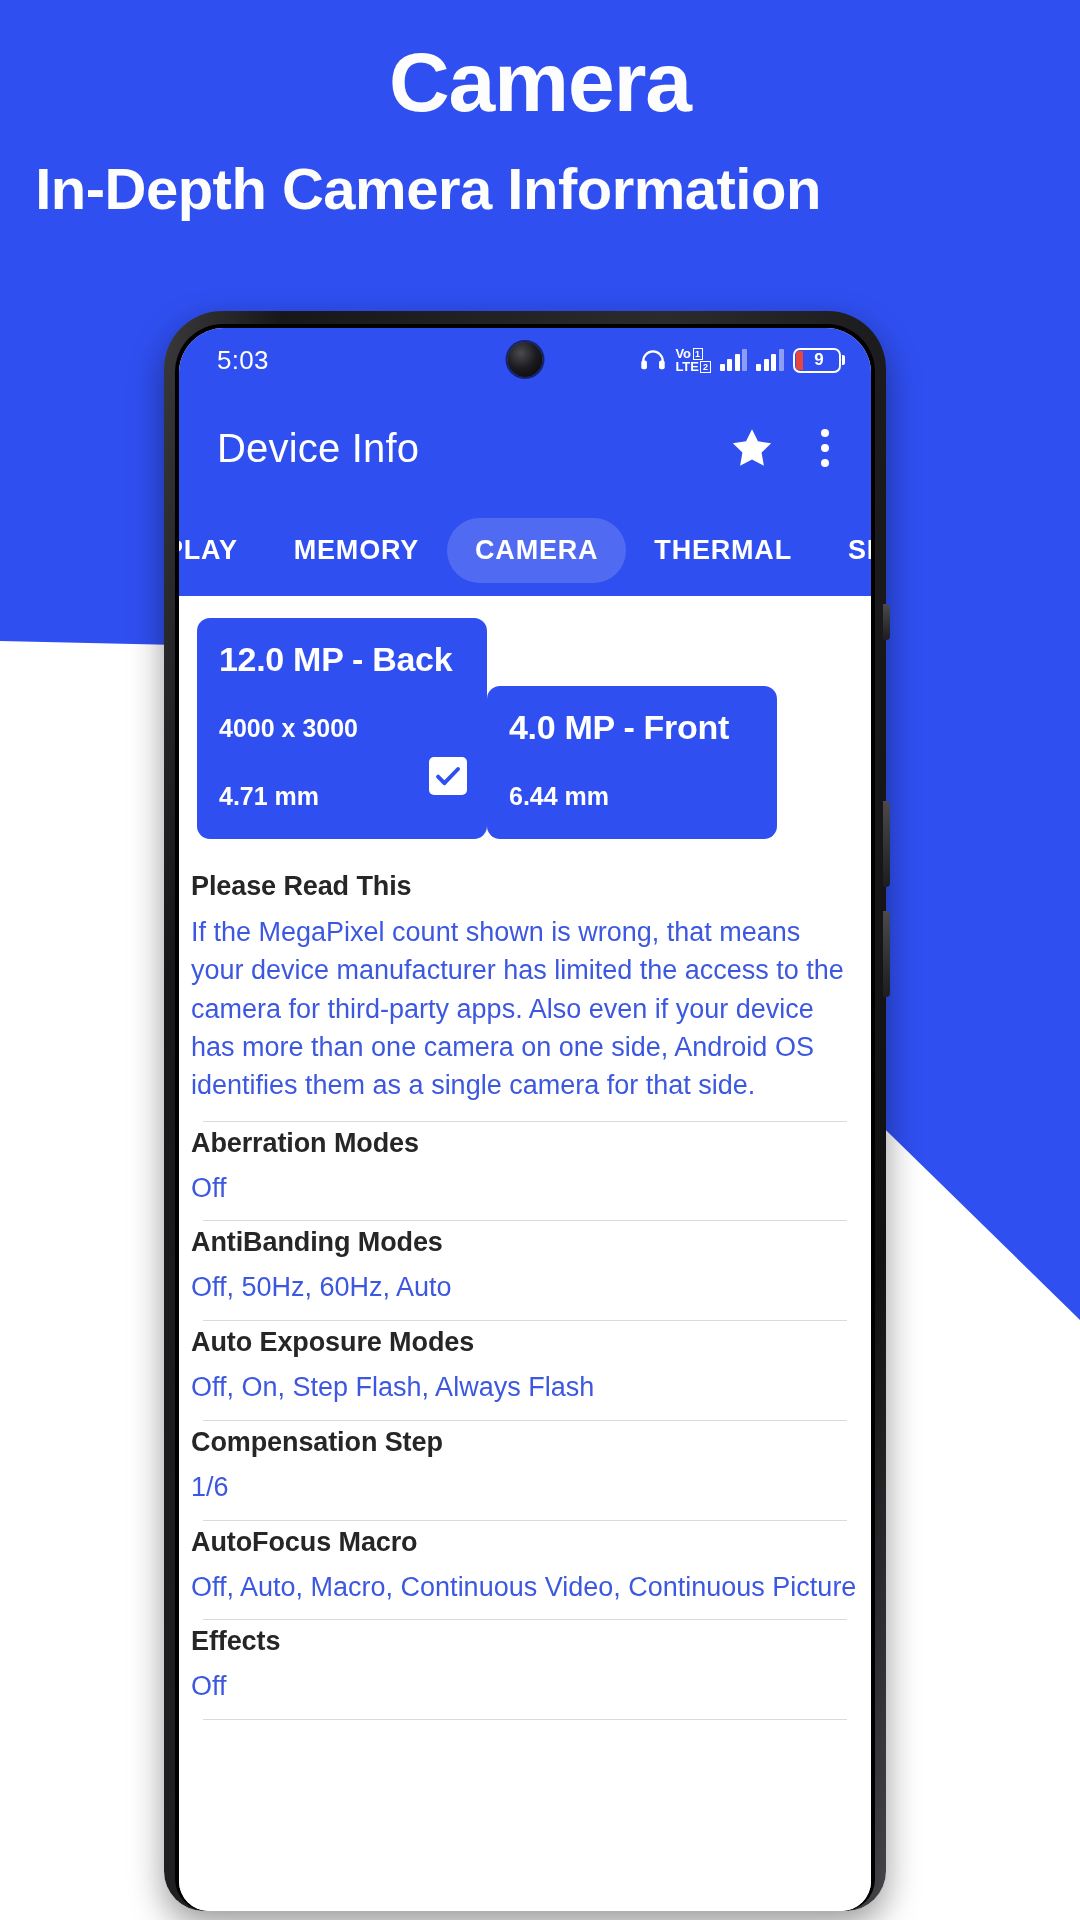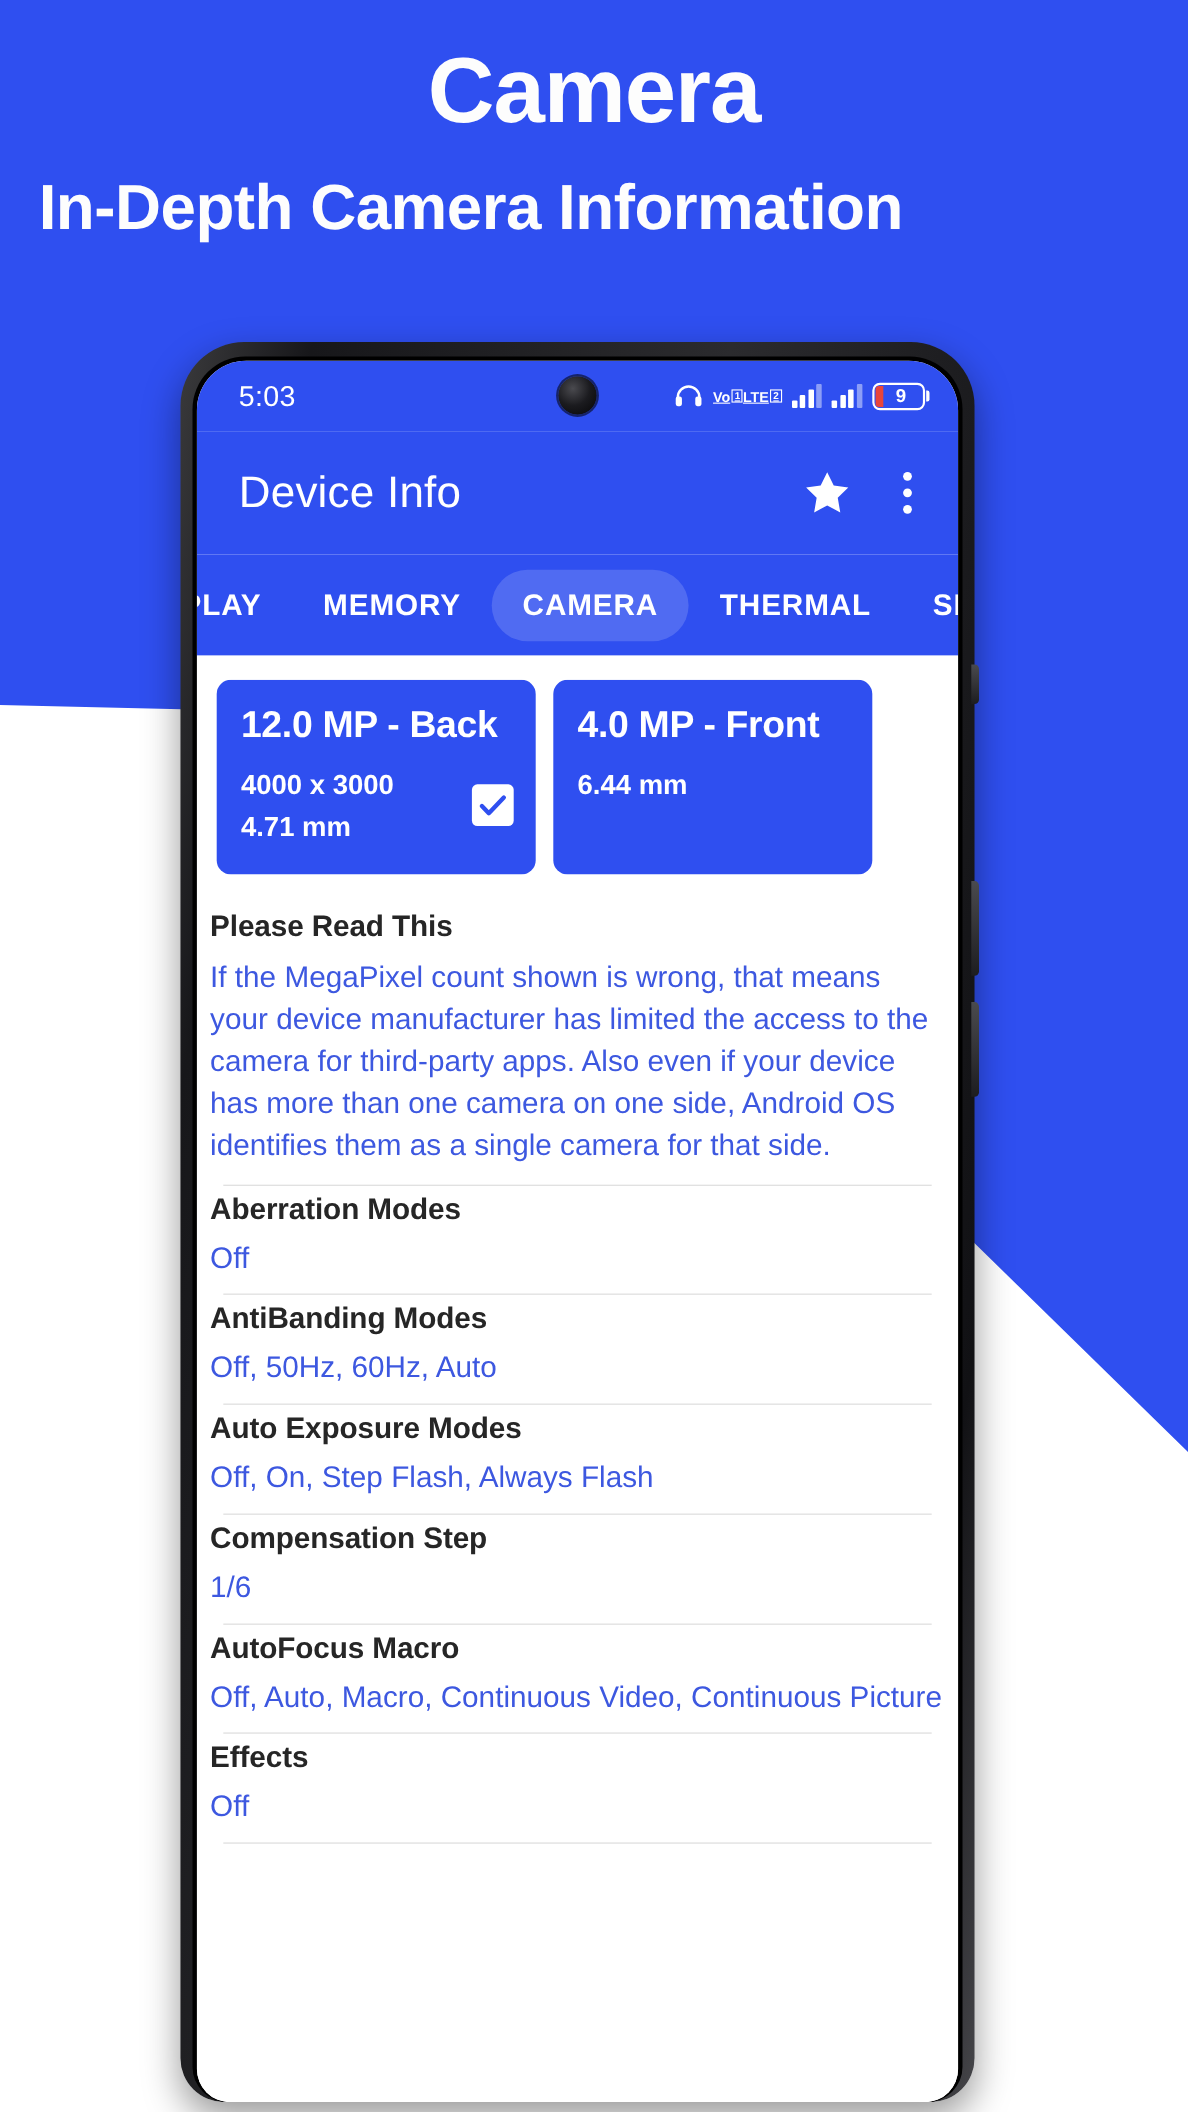--- a/index.html
+++ b/index.html
@@ -117,23 +117,23 @@
     left: 50%;
     transform: translateX(-50%);
     top: 14px;
     width: 35px; height: 35px;
     border-radius: 50%;
     background: radial-gradient(circle at 38% 32%, #4a4a4f 0%, #1b1b1f 48%, #050506 100%);
     box-shadow: 0 0 0 2px rgba(0,0,0,.55);
   }
   .ic-headset { width: 26px; height: 22px; }
   .volte {
-    display: flex; flex-direction: row;
+    display: flex; flex-direction: column;
     line-height: 1;
-    font-size: 13px; font-weight: bold; text-decoration: underline;
+    font-size: 13px; font-weight: bold;
   }
   .volte-row { display: flex; align-items: center; gap: 1.5px; }
   .volte-box {
     display:inline-block;
     border: 1.6px solid #fff;
     color:#fff;
     font-size: 9px;
     line-height: 10px;
     padding: 0 1.5px;
     font-weight: bold;
@@ -231,23 +231,23 @@
   
   .content {
     background: #ffffff;
     height: calc(100% - 64px - 112px - 92px);
     overflow: hidden;
     padding: 22px 0 0 0;
   }
 
   .cam-cards {
     display: flex;
-    gap: 16px;
     padding: 0 18px;
     overflow: hidden;
+    align-items: flex-end;
   }
   .cam-card {
     flex: 0 0 auto;
     width: 290px;
     background: #2f4ff0;
     border-radius: 13px;
     padding: 22px 22px 24px 22px;
     color: #fff;
     position: relative;
   }
@@ -256,20 +256,21 @@
     font-weight: bold;
     letter-spacing: -0.3px;
     margin-bottom: 16px;
     white-space: nowrap;
   }
   .cam-line {
     font-size: 25px;
     font-weight: bold;
     line-height: 1.52;
     white-space: nowrap;
+    margin-top: 30px;
   }
   .cam-check {
     position: absolute;
     right: 20px;
     bottom: 44px;
     width: 38px; height: 38px;
     background: #fff;
     border-radius: 5px;
     display: flex; align-items: center; justify-content: center;
   }

